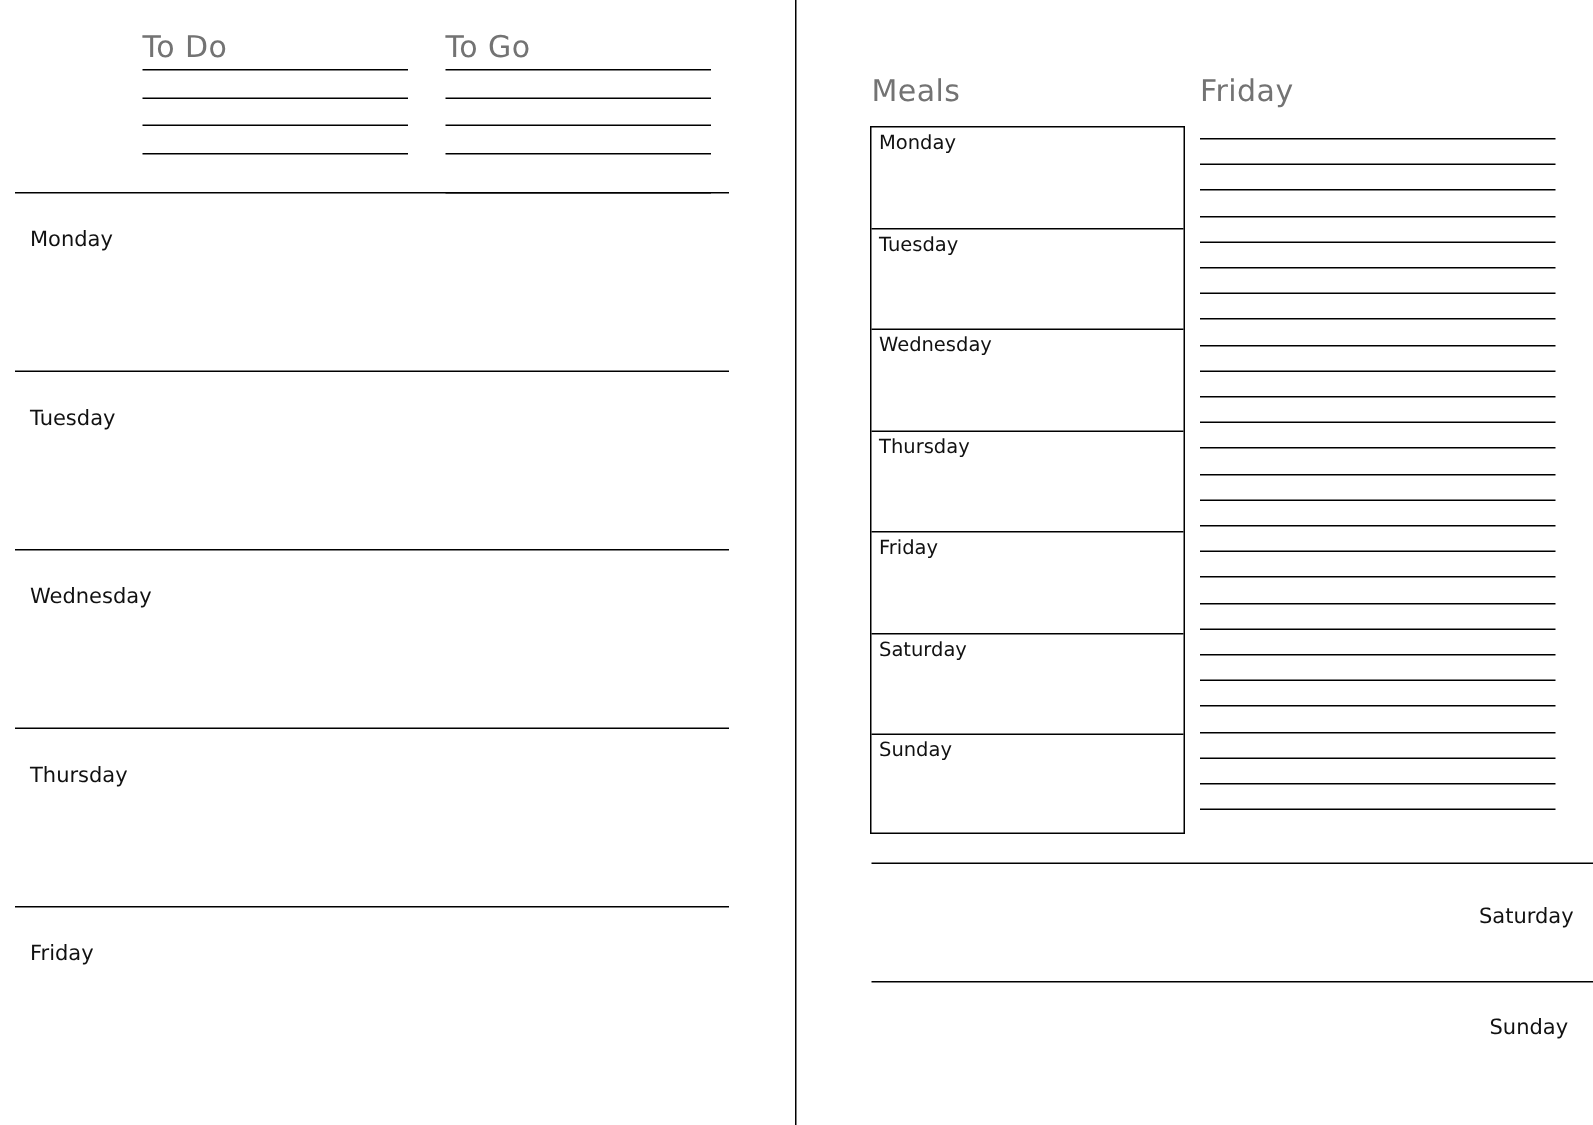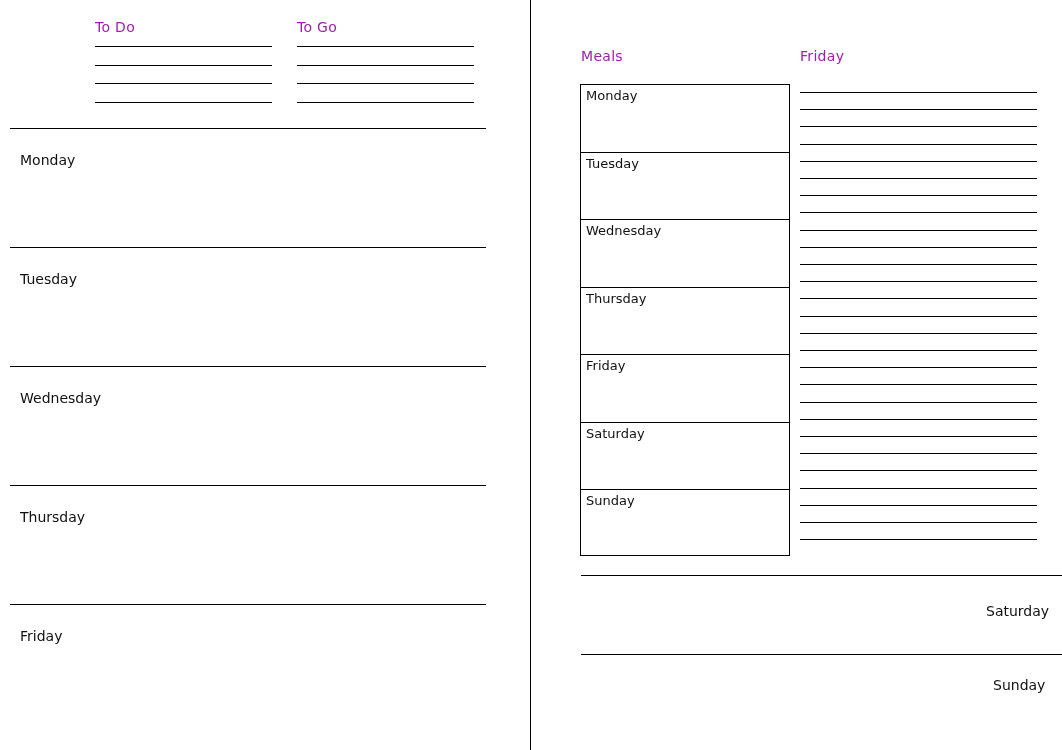--- a/index.html
+++ b/index.html
@@ -35,23 +35,23 @@
   
   .left {
     position: absolute;
     left: 0;
     top: 0;
     width: 530px;
     height: 750px;
   }
   .hdr {
     position: absolute;
-    font-size: 14px;
+    font-size: 20px;
     letter-spacing: 0.3px;
-    color: #a21caf;
+    color: #737373;
     white-space: nowrap;
   }
   .rule {
     position: absolute;
     height: 1px;
     background: #000000;
   }
   .daylabel {
     position: absolute;
     font-size: 14px;

